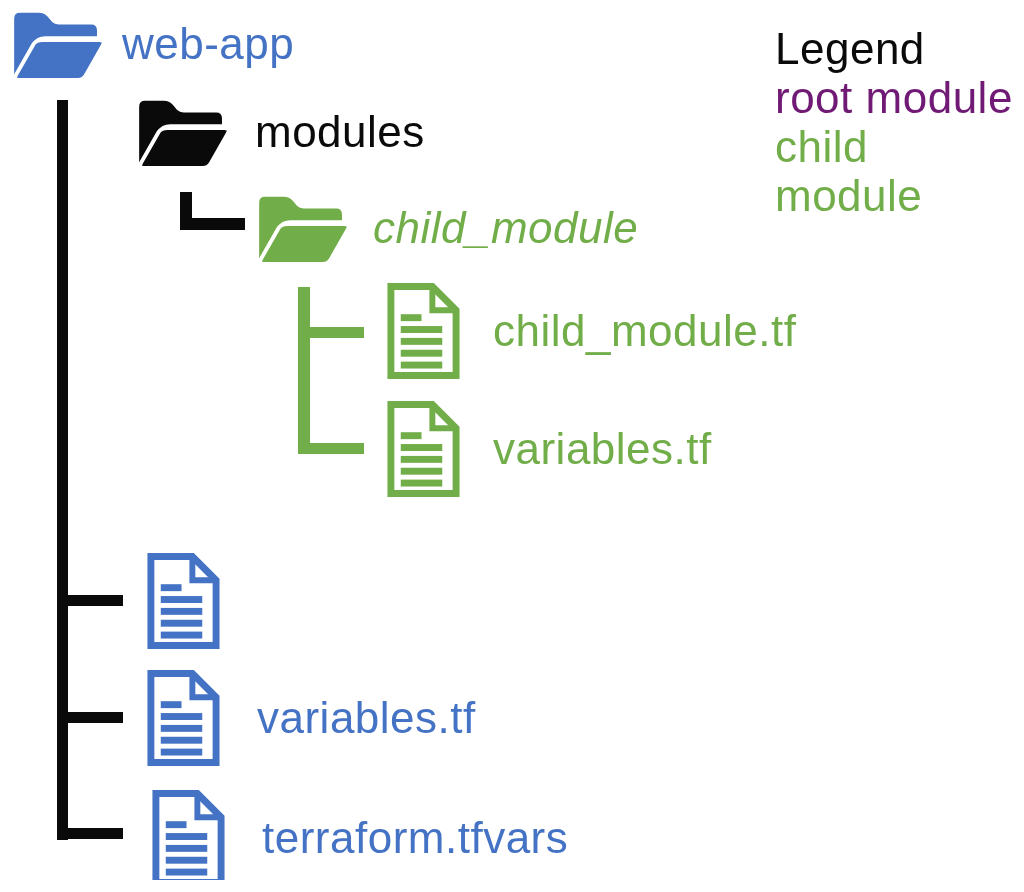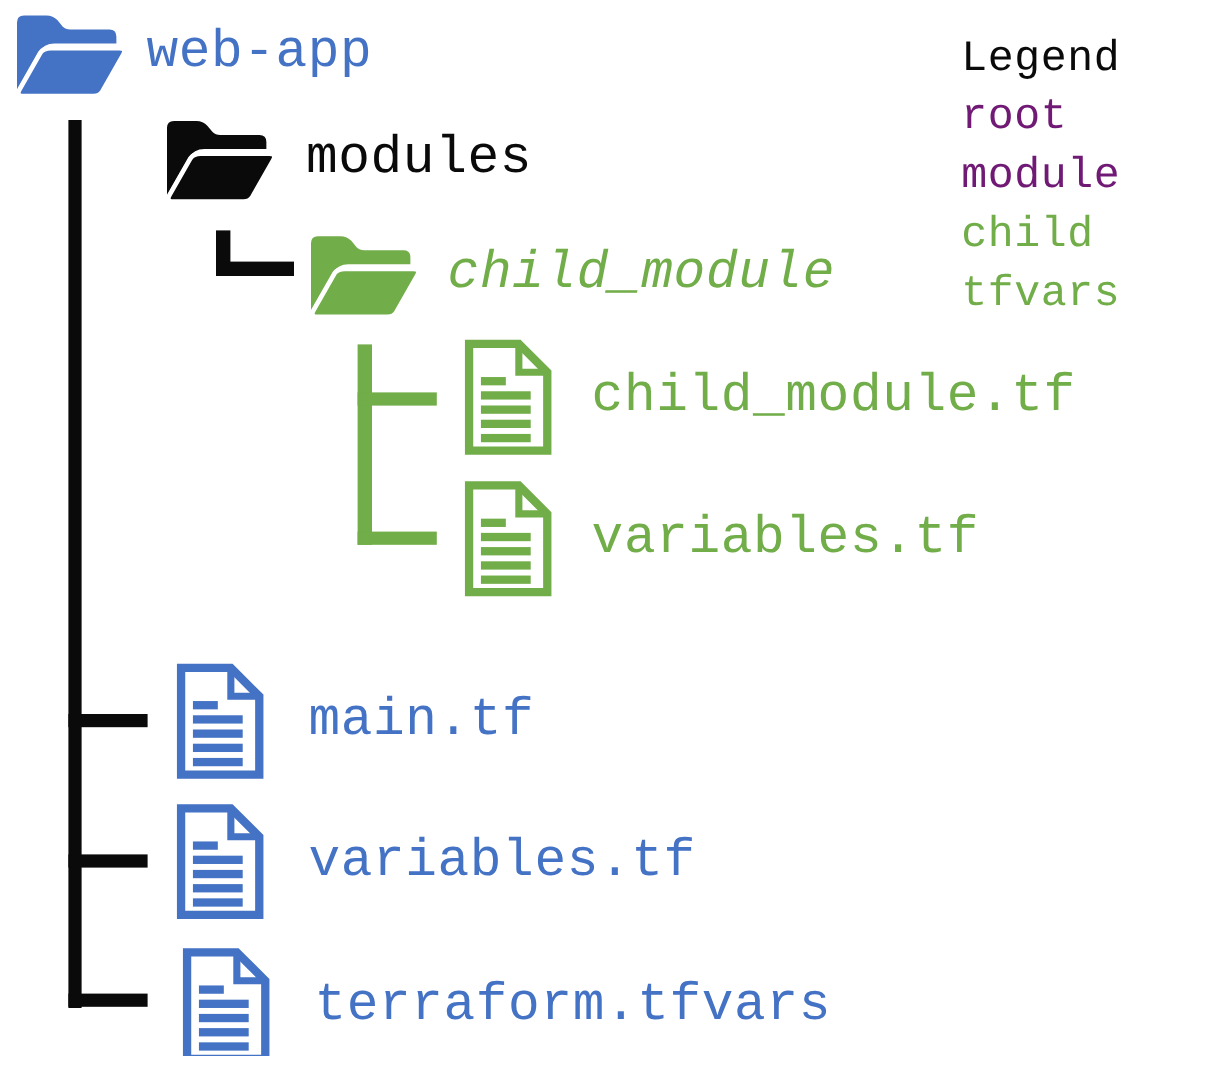--- a/index.html
+++ b/index.html
@@ -5,21 +5,21 @@
   html, body {
     margin: 0;
     padding: 0;
     background: #ffffff;
   }
   .canvas {
     position: relative;
     width: 1024px;
     height: 880px;
     background: #ffffff;
-    font-family: Liberation Mono, monospace;
+    font-family: Liberation Sans, sans-serif;
     overflow: hidden;
   }
   svg.defs { position: absolute; width: 0; height: 0; }
 
   
   .conn { position: absolute; }
   .conn.black { background: #0a0a0a; }
   .conn.green { background: #71ad48; }
 
   
@@ -37,24 +37,23 @@
   .node.root   { color: #4472c4; }
   .node.child  { color: #71ad48; }
   .node.plain  { color: #0a0a0a; }
   .label.italic { font-style: italic; }
 
   
   .legend {
     position: absolute;
     left: 775px;
     top: 24px;
-    font-size: 36px;
+    font-size: 44px;
     line-height: 49px;
     letter-spacing: 0.5px;
-    margin-left: 26px;
   }
   .legend .legend-title { color: #0a0a0a; }
   .legend .legend-root  { color: #701a75; }
   .legend .legend-child { color: #71ad48; }
 </style>
 </head>
 <body>
 
 <div class="canvas">
 
@@ -117,36 +116,35 @@
     <svg class="icon" width="79" height="100">
         <use href="#icon-file"></use>
       </svg>
     <span class="label" style="margin-left:31px;">variables.tf</span>
   </div>
 
   <div class="node root" style="left:143px; top:551px;">
     <svg class="icon" width="79" height="100">
         <use href="#icon-file"></use>
       </svg>
-    <span class="label" style="margin-left:35px;">main.tf</span>
   </div>
 
   <div class="node root" style="left:143px; top:668px;">
     <svg class="icon" width="79" height="100">
         <use href="#icon-file"></use>
       </svg>
     <span class="label" style="margin-left:35px;">variables.tf</span>
   </div>
 
   <div class="node root" style="left:148px; top:788px;">
     <svg class="icon" width="79" height="100">
         <use href="#icon-file"></use>
       </svg>
     <span class="label" style="margin-left:35px;">terraform.tfvars</span>
   </div>
 
   <div class="legend">
     <div class="legend-title">Legend</div>
     <div class="legend-root">root module</div>
-    <div class="legend-child">child tfvars</div>
+    <div class="legend-child">child module</div>
   </div>
 
 </div>
 
 </body></html>

